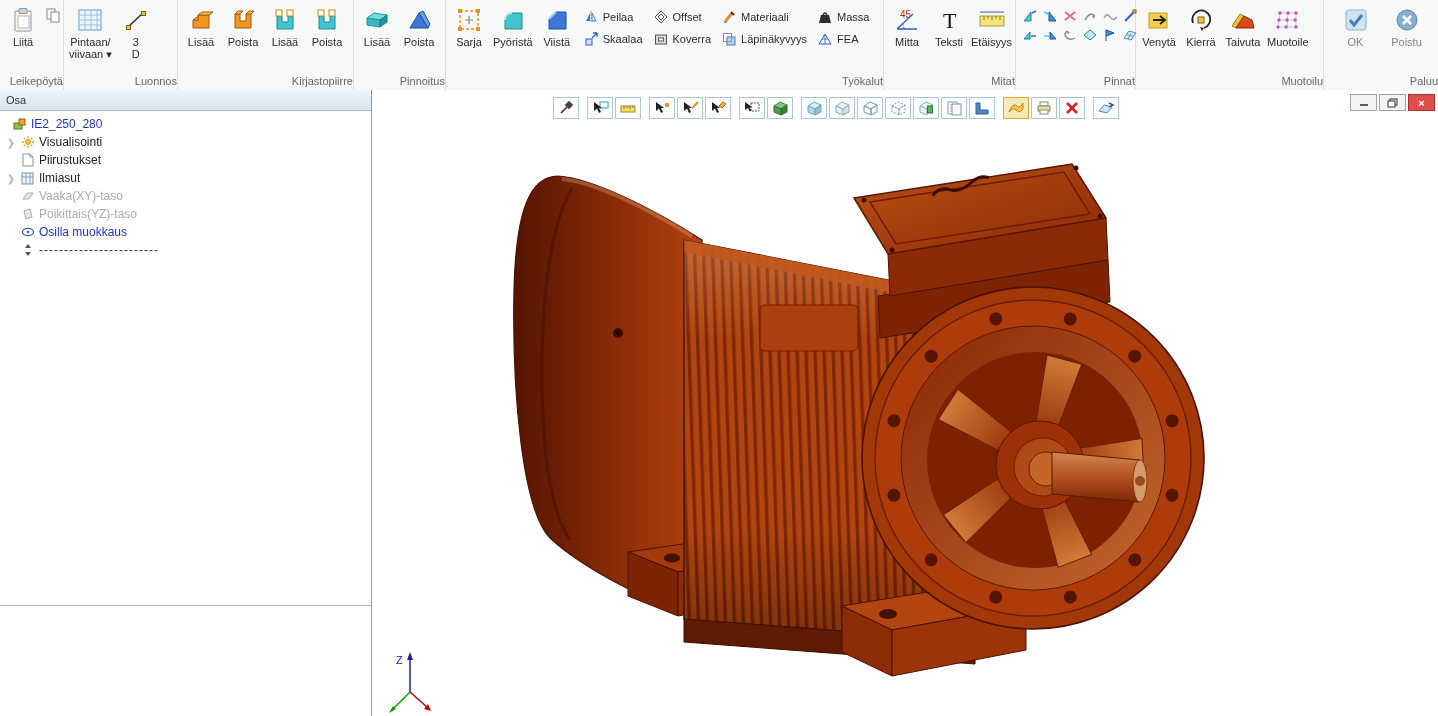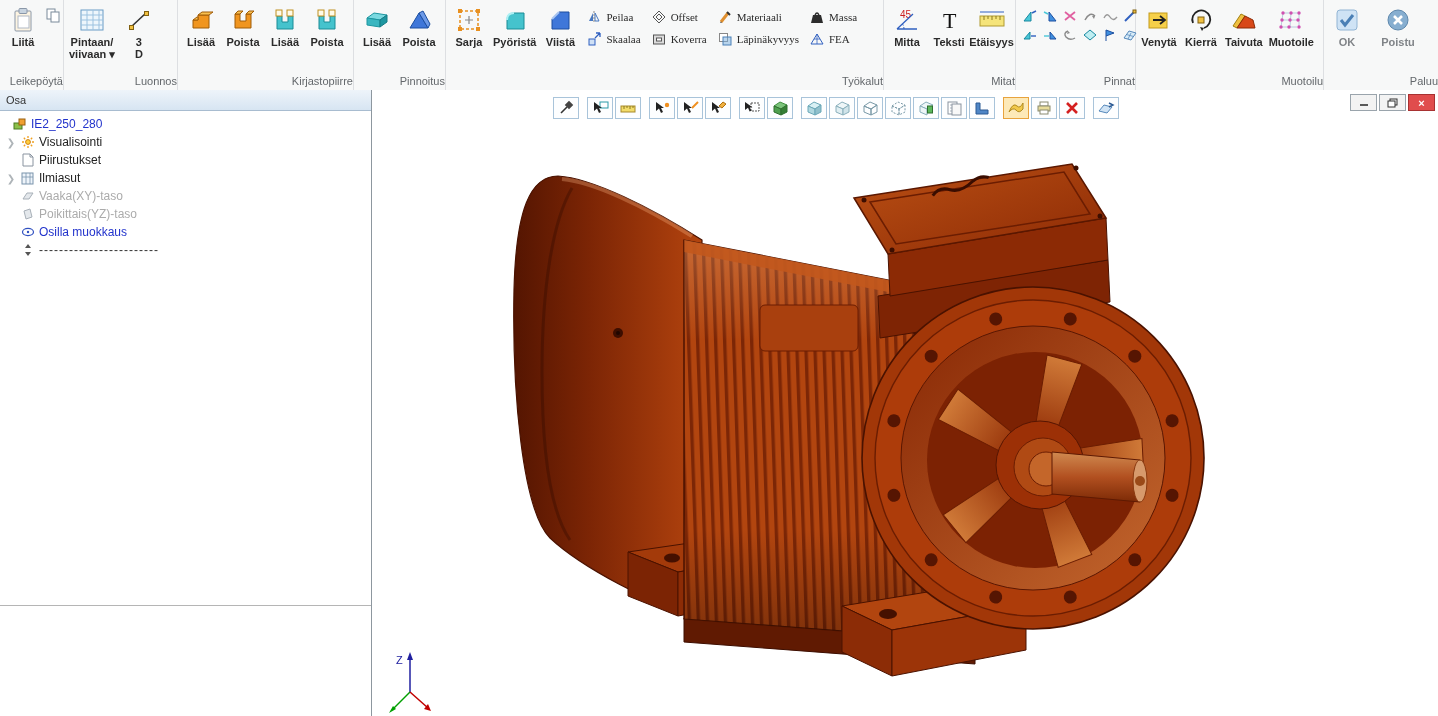--- a/index.html
+++ b/index.html
@@ -4,24 +4,24 @@
 <style>
   html,body{margin:0;padding:0;background:#fff;}
   body{width:1438px;height:716px;overflow:hidden;font-family:"Liberation Sans",sans-serif;font-size:11px;color:#222;position:relative;}
   
   .ribbon{position:absolute;top:0;left:0;width:1438px;height:90px;background:#f7f8f8;border-bottom:1px solid #c9ced2;display:flex;align-items:stretch;}
   .rg{position:relative;display:flex;flex-direction:column;border-right:1px solid #dddfe2;padding:2px 2px 0;box-sizing:border-box;flex:0 0 auto;}
   .rg-label{position:absolute;bottom:3px;left:0;right:0;text-align:right;color:#63676b;font-size:11px;white-space:nowrap;}
   .rb-row{display:flex;flex:1;align-items:flex-start;padding-bottom:18px;}
   .bigbtn{display:flex;flex-direction:column;align-items:center;padding:2px 3px 0;min-width:36px;cursor:default;}
   .ic{height:32px;display:flex;align-items:center;justify-content:center;}
-  .bl{font-size:11px;color:#2b2b2b;text-align:center;line-height:12px;white-space:nowrap;font-weight:bold;}
+  .bl{font-size:11px;color:#2b2b2b;text-align:center;line-height:12px;white-space:nowrap;}
   .bl.gray{color:#808488;}
   .minibtn{width:22px;height:22px;display:flex;align-items:center;justify-content:center;margin-top:2px;}
-  .smallcol{display:flex;flex-direction:column;padding:4px 2px 0;font-family:Liberation Serif, serif;}
+  .smallcol{display:flex;flex-direction:column;padding:4px 2px 0;}
   .smallbtn{display:flex;align-items:center;gap:4px;height:22px;padding:0 3px;font-size:11px;color:#2b2b2b;white-space:nowrap;}
   .pgrid{display:grid;grid-template-columns:repeat(6,19px);grid-auto-rows:18px;gap:1px;padding:5px 2px 0;}
   .pgrid .pti{display:flex;align-items:center;justify-content:center;}
   
   .panel{position:absolute;top:90px;left:0;width:372px;bottom:0;background:#fff;border-right:1px solid #8d979f;box-sizing:border-box;}
   .panel-header{height:20px;background:linear-gradient(#eef4fa,#d7e5f2);border-bottom:1px solid #a8bcd0;display:flex;align-items:center;padding:0 6px;color:#333;}
   .tree{position:absolute;top:21px;left:0;right:0;height:490px;border-bottom:1px solid #b5b5b5;padding-top:4px;overflow:hidden;background:#fff;}
   .trow{display:flex;align-items:center;height:18px;gap:4px;font-size:12px;padding-left:12px;cursor:default;}
   .trow.ind{padding-left:6px;}
   .chev{width:10px;color:#aeb4b8;font-size:10px;text-align:center;flex:0 0 10px;}
@@ -422,21 +422,21 @@
               </g>
             </svg>
         </div>
         <div class="bl"><span>Muotoile</span></div>
       </div>
     </div>
     <div class="rg-label">Muotoilu</div>
   </div>
 
   <div class="rg" style="flex:1 1 auto;border-right:none">
-    <div class="rb-row" style="gap:9px">
+    <div class="rb-row" style="justify-content:center;gap:9px">
       <div class="bigbtn">
         <div class="ic">
           <svg width="24" height="24" viewBox="0 0 24 24">
               <rect x="2" y="2" width="20" height="20" rx="3" fill="#cfe3f5" stroke="#91b4d4"></rect>
               <path d="M6 12 l4 5 l8 -10" fill="none" stroke="#4a7fb5" stroke-width="3"></path>
             </svg>
         </div>
         <div class="bl gray"><span>OK</span></div>
       </div>
       <div class="bigbtn">

